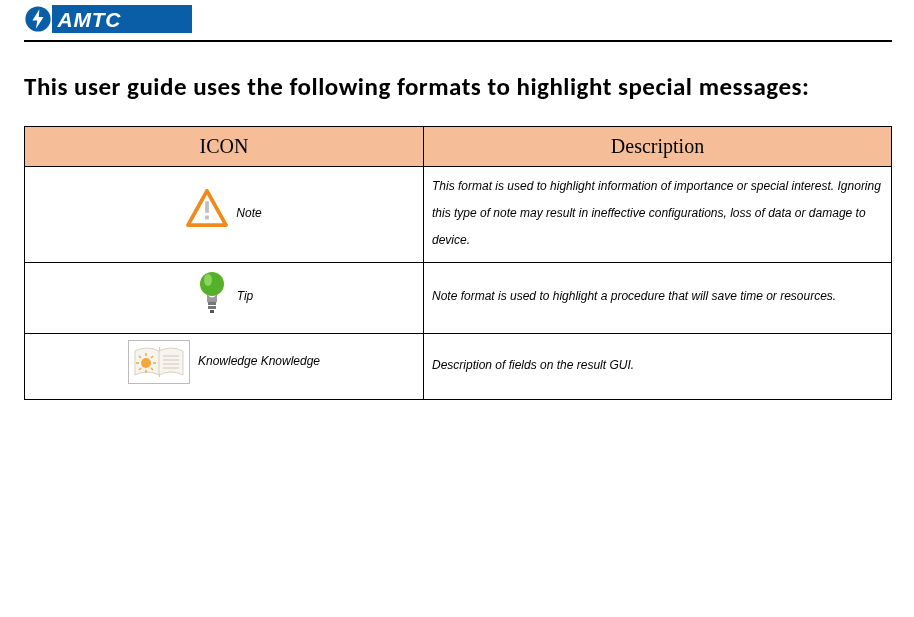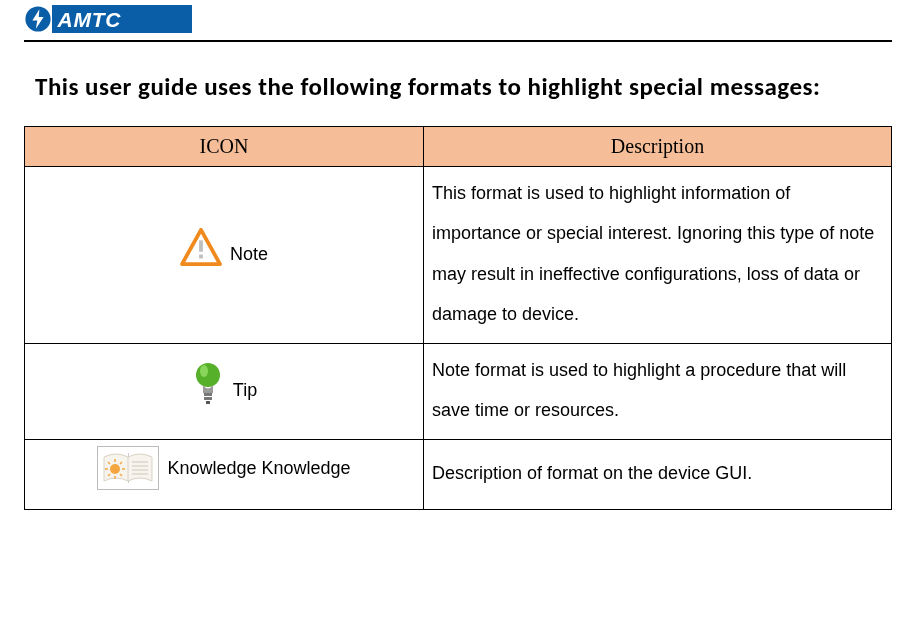--- a/index.html
+++ b/index.html
@@ -38,45 +38,46 @@
     align-items: flex-end;
   }
   .heading {
     font-family: Calibri, "Segoe UI", Arial, sans-serif;
     font-weight: 700;
     font-size: 25px;
     line-height: 2.15;
     letter-spacing: 0.5px;
     text-align: justify;
     text-justify: inter-word;
-    margin: 0 0 12px 11px;
+    margin: 0 0 12px 0;
   }
   table.formats {
     border-collapse: collapse;
     width: 100%;
     table-layout: fixed;
   }
   table.formats th, table.formats td {
     border: 1px solid #000;
     font-family: Arial, Helvetica, sans-serif;
     font-weight: 400;
   }
   table.formats th {
     background: #f5be98;
     font-family: "Times New Roman", Times, serif;
     font-size: 20px;
     font-weight: 400;
     padding: 8px 12px;
     text-align: center;
   }
   table.formats td {
-    font-size: 18px;
+    font-size: 12px;
     line-height: 2.25;
     padding: 6px 8px 8px 8px;
     vertical-align: middle;
+    font-style: italic;
   }
   col.icon-col { width: 399px; }
   col.desc-col { width: auto; }
   .icon-cell {
     text-align: center;
     margin-top: 6px;
   }
   .icon-cell .wrap {
     display: inline-flex;
     align-items: center;
@@ -195,18 +196,18 @@
                   <line x1="32" y1="13" x2="48" y2="13"></line>
                   <line x1="32" y1="17" x2="48" y2="17"></line>
                   <line x1="32" y1="21" x2="48" y2="21"></line>
                   <line x1="32" y1="25" x2="48" y2="25"></line>
                 </g>
               </svg>
             </span>
             <span>Knowledge Knowledge</span>
           </span>
         </td>
-        <td>Description of format on the device GUI.</td>
+        <td>Description of fields on the result GUI.</td>
       </tr>
     </tbody>
   </table>
 
 </div>
 
 </body></html>

